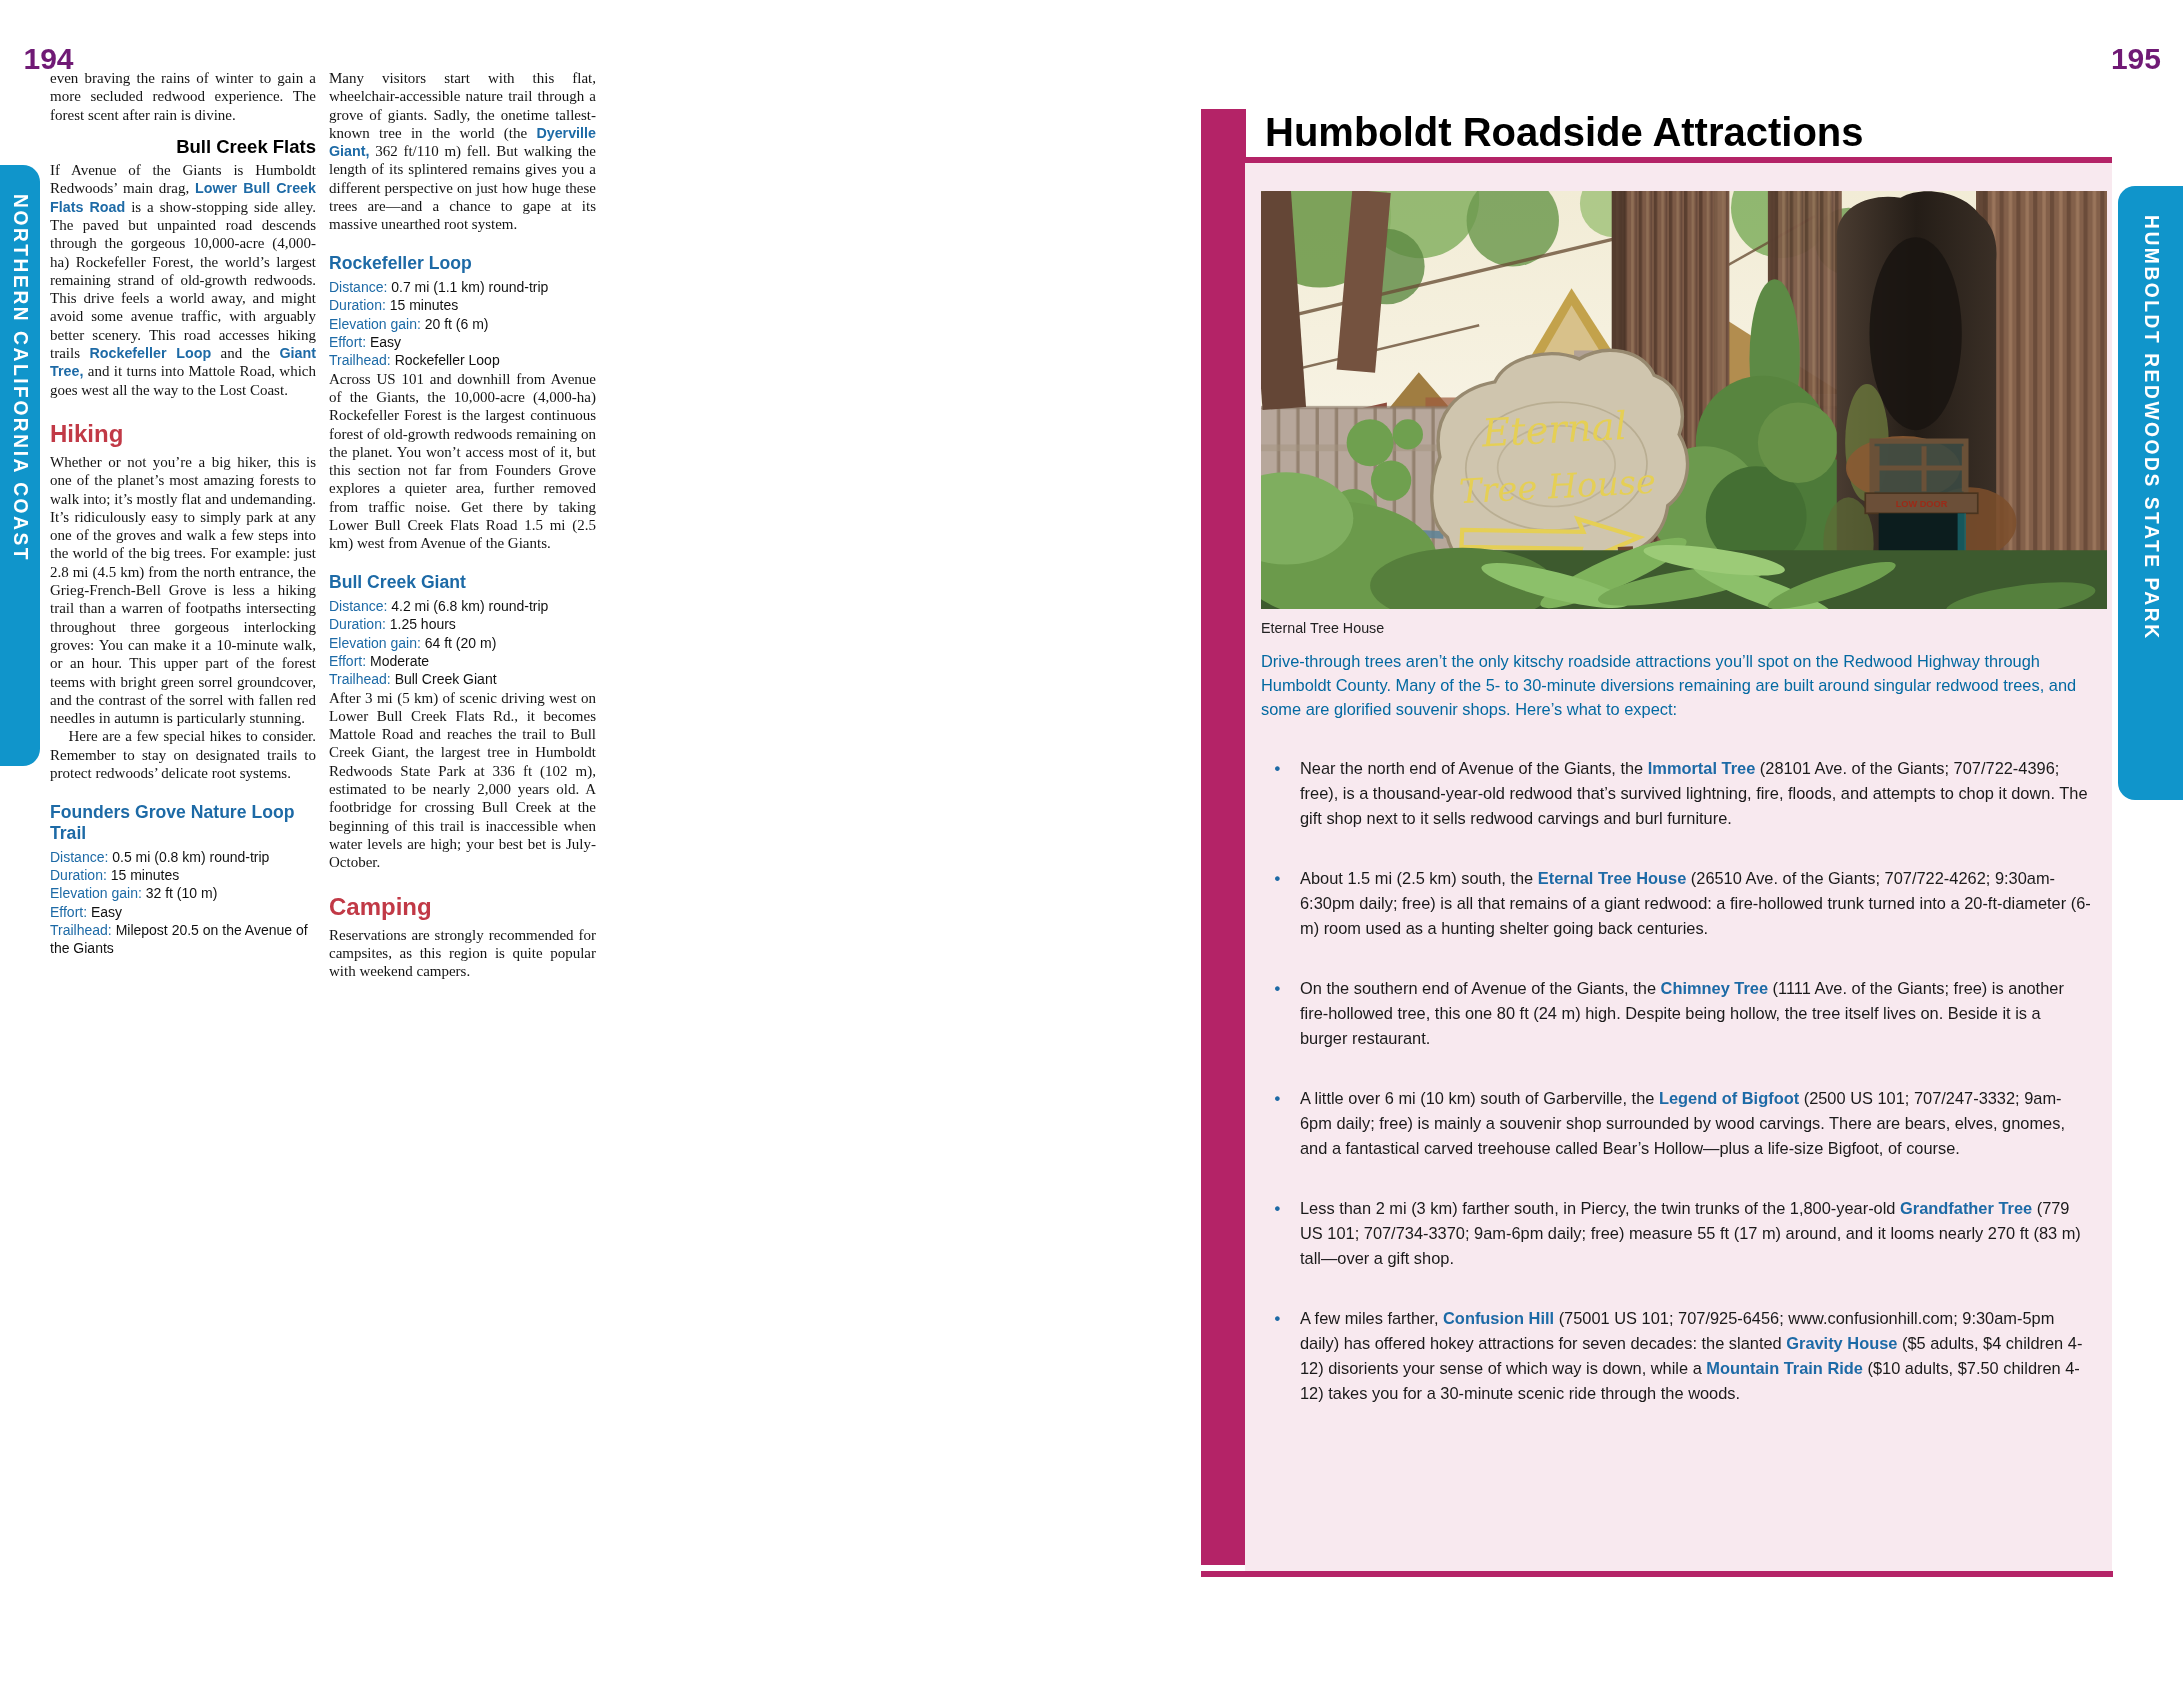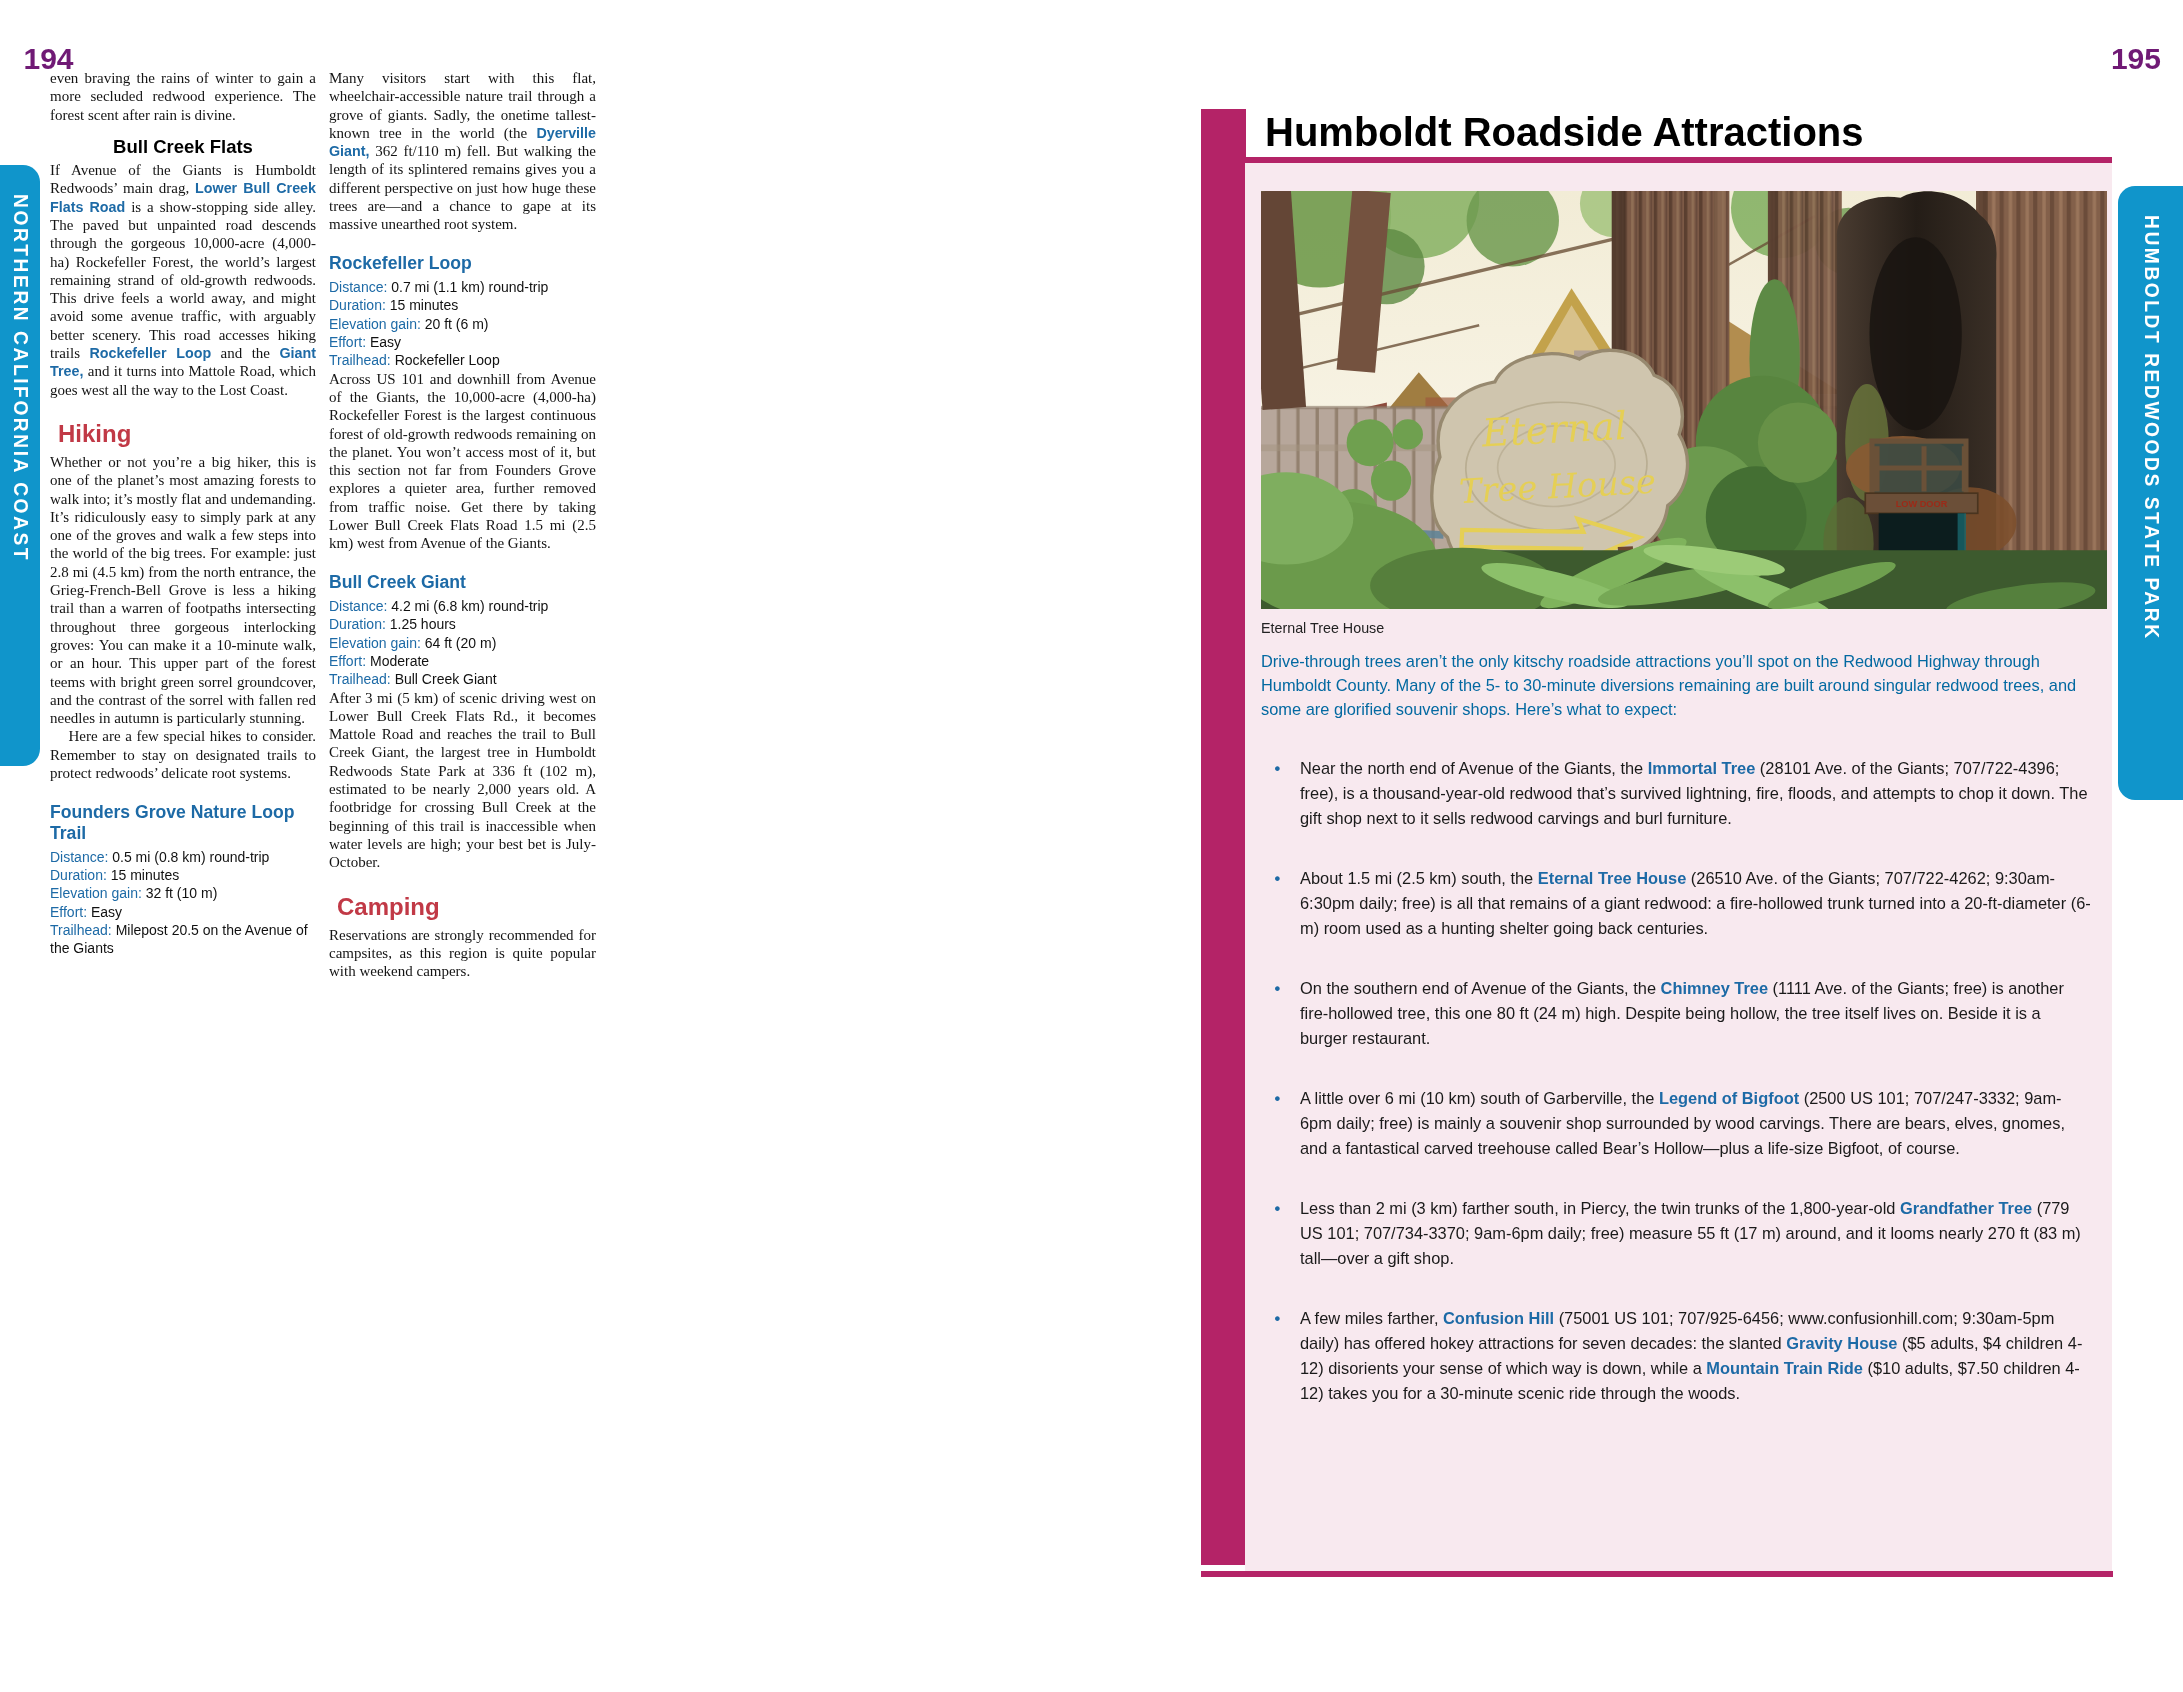--- a/index.html
+++ b/index.html
@@ -23,22 +23,22 @@
   #tab-left  { left: 0; top: 165px; width: 40px; height: 601px; border-radius: 0 17px 17px 0; }
   #tab-right { right: 0; top: 186px; width: 65px; height: 614px; border-radius: 17px 0 0 17px; }
 
   
   .col { position: absolute; top: 69px; font-size: 15px; line-height: 18.3px; text-align: justify; }
   #col1 { left: 50px;  width: 266px; }
   #col2 { left: 329px; width: 267px; }
   p.body { margin: 0; }
   p.indent { text-indent: 18.5px; }
   .blue-b { font-family: "Liberation Sans", sans-serif; font-weight: 700; color: #1d6aa6; font-size: 14.3px; }
-  h3.subhead   { font: 700 18.5px/22px "Liberation Sans", sans-serif; color: #000; margin: 11.8px 0 3.4px; text-align: center; }
-  h2.sechead   { font: 700 24px/28px "Liberation Sans", sans-serif; color: #c13946; margin: 21px 8px 5px; text-align: left; }
+  h3.subhead   { font: 700 18.5px/22px "Liberation Sans", sans-serif; color: #000; margin: 11.8px 0 3.4px; text-align: right; }
+  h2.sechead   { font: 700 24px/28px "Liberation Sans", sans-serif; color: #c13946; margin: 21px 0 5px; text-align: left; }
   h4.trailname { font: 700 17.6px/21px "Liberation Sans", sans-serif; color: #1d6aa6; margin: 19.3px 0 4.2px; text-align: left; }
   .stats { font: 400 14px/18.3px "Liberation Sans", sans-serif; text-align: left; color: #111; }
   .stat-label { font-weight: 400; color: #1d6aa6; }
 
   
   #mag-bar     { position: absolute; left: 1201px; top: 109px; width: 45px; height: 1456px; background: #b42367; }
   #box-title   { position: absolute; left: 1265px; top: 110px; font: 700 40px "Liberation Sans", sans-serif; color: #000; }
   #title-rule  { position: absolute; left: 1245px; top: 157px; width: 867px; height: 5.9px; background: #b42367; }
   #pink-box    { position: absolute; left: 1245px; top: 163px; width: 867px; height: 1408px; background: #f8e9ef; }
   #bottom-rule { position: absolute; left: 1201px; top: 1571px; width: 912px; height: 5.9px; background: #b42367; }

